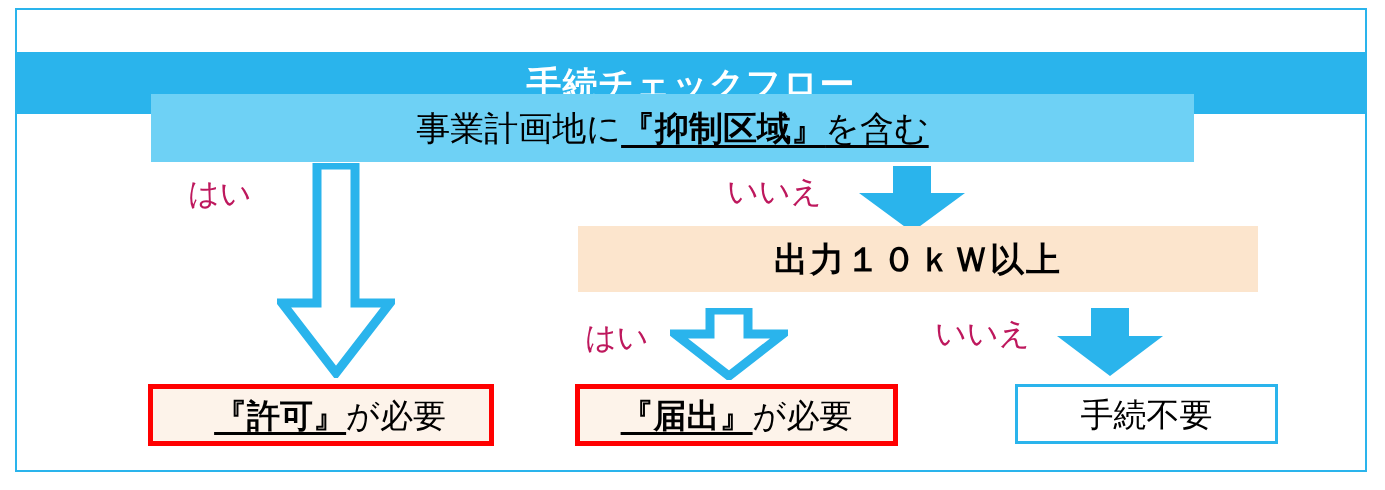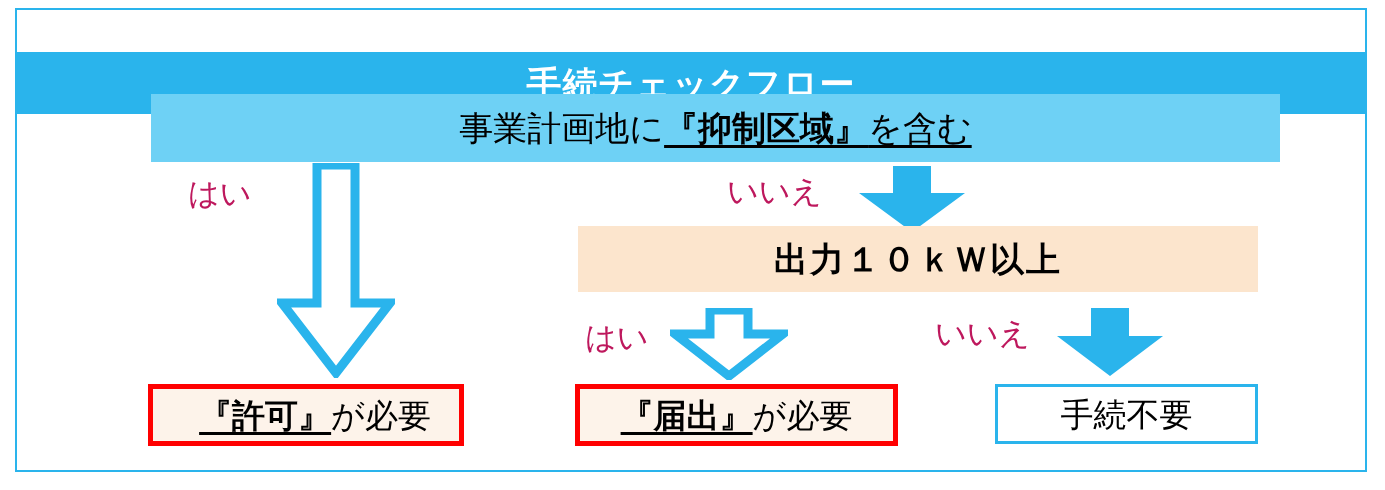--- a/index.html
+++ b/index.html
@@ -59,21 +59,21 @@
     display: flex;
     align-items: center;
     justify-content: center;
     text-align: center;
   }
 
   
   .q1 {
     left: 151px;
     top: 94px;
-    width: 1129px;
+    width: 1043px;
     height: 68px;
     background: #6ed1f5;
   }
   .q1 .txt {
     font-size: 34px;
     color: #000000;
     line-height: 1;
     white-space: nowrap;
   }
 
@@ -95,22 +95,23 @@
   }
 
   
   .result-red {
     background: #fdf3ea;
     border: 5px solid #ff0000;
   }
   .result-cyan {
     background: #ffffff;
     border: 3px solid #2ab4ec;
-  }
-  .r1 { left: 148px; top: 384px; width: 316px; height: 62px; padding-left: 18px; }
+    margin-left: 20px;
+  }
+  .r1 { left: 148px; top: 384px; width: 346px; height: 62px; padding-left: 18px; }
   .r2 { left: 575px; top: 384px; width: 323px; height: 62px; align-items: center; }
   .r3 { left: 995px; top: 384px; width: 263px; height: 60px; }
   .result-red .txt {
     font-size: 33px;
     color: #000000;
     line-height: 1;
     white-space: nowrap;
   }
   .result-cyan .txt {
     font-size: 33px;

